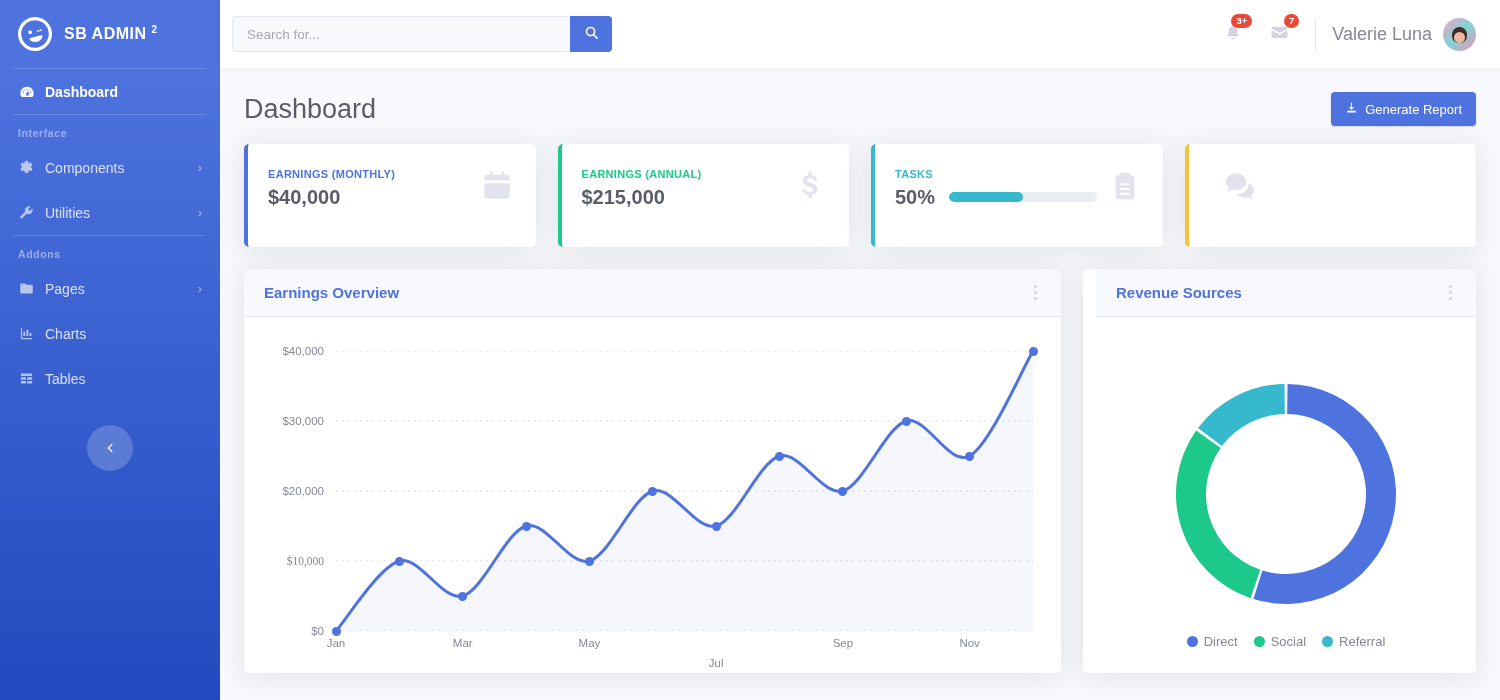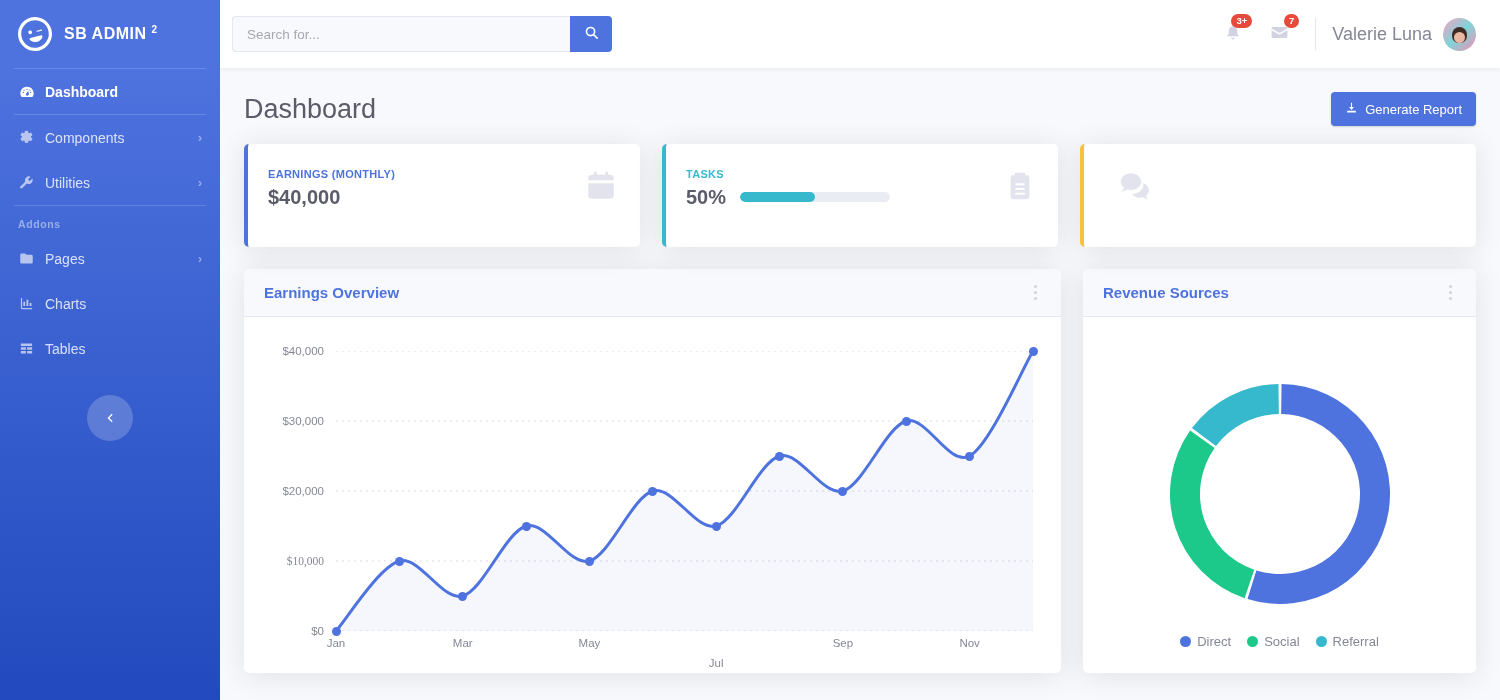--- a/index.html
+++ b/index.html
@@ -139,21 +139,21 @@
   .stat-icon { color: #dddfeb; opacity: .85; margin-left: 12px; flex:none; }
 
   
   .chart-row { display: flex; gap: 22px; align-items: stretch; }
   .card {
     background: #fff; border-radius: 5px;
     box-shadow: 0 .15rem 1.75rem 0 rgba(58,59,69,.12);
     display: flex; flex-direction: column; overflow: hidden; gap: 16px;
   }
   .card-earnings { width: 817px; height: 404px; }
-  .card-revenue { flex: 1; height: 404px; }
+  .card-revenue { flex: 1; height: 404px; padding-left: 13px; }
   .card-head {
     height: 48px; min-height:48px; background: #f8f9fc;
     border-bottom: 1px solid #e3e6f0;
     display: flex; align-items: center; padding: 0 20px;
   }
   .card-title { font-size: 15px; font-weight: 700; color: #4e73df; }
   .dots {
     margin-left: auto; cursor: pointer; color: #d1d3e2;
     display: flex; flex-direction: column; gap: 2.5px; padding: 6px 4px;
   }
@@ -206,20 +206,21 @@
       <span class="nav-ico">
         <svg width="16" height="16" viewBox="0 0 24 24" fill="#fff">
             <path d="M12 4a10 10 0 00-8.7 14.9c.2.4.6.6 1 .6h15.4c.4 0 .8-.2 1-.6A10 10 0 0012 4zm0 3.3c.5 0 .9.4.9.9s-.4.9-.9.9-.9-.4-.9-.9.4-.9.9-.9zM6.5 13.6c-.5 0-.9-.4-.9-.9s.4-.9.9-.9.9.4.9.9-.4.9-.9.9zm1.7-3.8c-.4.4-1 .4-1.3 0-.4-.4-.4-1 0-1.3.4-.4 1-.4 1.3 0 .4.3.4.9 0 1.3zm6 6.6a2 2 0 01-3.8-.8c0-.6.3-1.2.8-1.6L14 10l.9 6.4zm1.6-6.6c-.4-.4-.4-1 0-1.3.4-.4 1-.4 1.3 0 .4.4.4 1 0 1.3-.3.4-.9.4-1.3 0zm1.7 3.8c-.5 0-.9-.4-.9-.9s.4-.9.9-.9.9.4.9.9-.4.9-.9.9z"></path>
           </svg>
       </span>
       <span class="nav-label">Dashboard</span>
     </div>
 
     <div class="side-divider"></div>
 
+    <div class="nav-heading">Interface</div>
 
     <div class="nav-item">
       <span class="nav-ico">
         <svg width="15" height="15" viewBox="0 0 24 24" fill="#cdd6f4">
             <path d="M12 8.5a3.5 3.5 0 100 7 3.5 3.5 0 000-7zm9.1 4.6l-1.9-1.1c.1-.6.1-1.3 0-2l1.9-1.1c.3-.2.4-.5.3-.8a10 10 0 00-2.2-3.8c-.2-.2-.6-.3-.9-.1l-1.9 1.1c-.5-.4-1.1-.7-1.7-1V2.2c0-.3-.2-.6-.6-.7a10 10 0 00-4.4 0c-.3.1-.6.4-.6.7v2.1c-.6.3-1.2.6-1.7 1L5.6 4.2c-.3-.2-.6-.1-.9.1a10 10 0 00-2.2 3.8c-.1.3 0 .6.3.8l1.9 1.1c-.1.6-.1 1.3 0 2l-1.9 1.1c-.3.2-.4.5-.3.8a10 10 0 002.2 3.8c.2.2.6.3.9.1l1.9-1.1c.5.4 1.1.7 1.7 1v2.1c0 .3.2.6.6.7a10 10 0 004.4 0c.3-.1.6-.4.6-.7v-2.1c.6-.3 1.2-.6 1.7-1l1.9 1.1c.3.2.6.1.9-.1a10 10 0 002.2-3.8c.1-.3 0-.6-.4-.8z"></path>
           </svg>
       </span>
       <span class="nav-label">Components</span>
       <span class="nav-caret">›</span>
     </div>
@@ -343,20 +344,33 @@
               <div class="stat-value">$40,000</div>
             </div>
           </div>
           <span class="stat-icon">
             <svg width="34" height="34" viewBox="0 0 24 24" fill="#dddfeb">
                 <path d="M7 2v2H5.5A2.5 2.5 0 003 6.5V8h18V6.5A2.5 2.5 0 0018.5 4H17V2h-2v2H9V2H7zM3 10v8.5A2.5 2.5 0 005.5 21h13a2.5 2.5 0 002.5-2.5V10H3z"></path>
               </svg>
           </span>
         </div>
 
+        <div class="stat-card" style="border-left-color:#1cc88a">
+          <div class="stat-body">
+            <div class="stat-label" style="color:#1cc88a">Earnings (Annual)</div>
+            <div class="stat-value-row">
+              <div class="stat-value">$215,000</div>
+            </div>
+          </div>
+          <span class="stat-icon">
+            <svg width="34" height="34" viewBox="0 0 24 24" fill="#dddfeb">
+                <path d="M13 2h-2v2.2c-2.3.3-4 1.9-4 4C7 11 9 12 11.6 12.6c2 .5 2.9 1 2.9 2 0 1.1-1.1 1.8-2.6 1.8-1.7 0-2.8-.8-3-2H6.6c.2 2.2 1.9 3.7 4.4 4V21h2v-2.6c2.5-.3 4.3-1.9 4.3-4.2 0-2.6-2-3.7-4.8-4.4-1.9-.5-2.7-.9-2.7-1.9 0-1 1-1.7 2.4-1.7 1.5 0 2.5.7 2.7 1.9h2.3c-.2-2.1-1.7-3.5-4.1-3.9V2z"></path>
+              </svg>
+          </span>
+        </div>
 
         <div class="stat-card" style="border-left-color:#36b9cc">
           <div class="stat-body">
             <div class="stat-label" style="color:#36b9cc">Tasks</div>
             <div class="stat-value-row">
               <div class="stat-value">50%</div>
               <div class="progress-track">
                 <div class="progress-fill" id="tasks-progress-fill" style="width: 50%;"></div>
               </div>
             </div>

